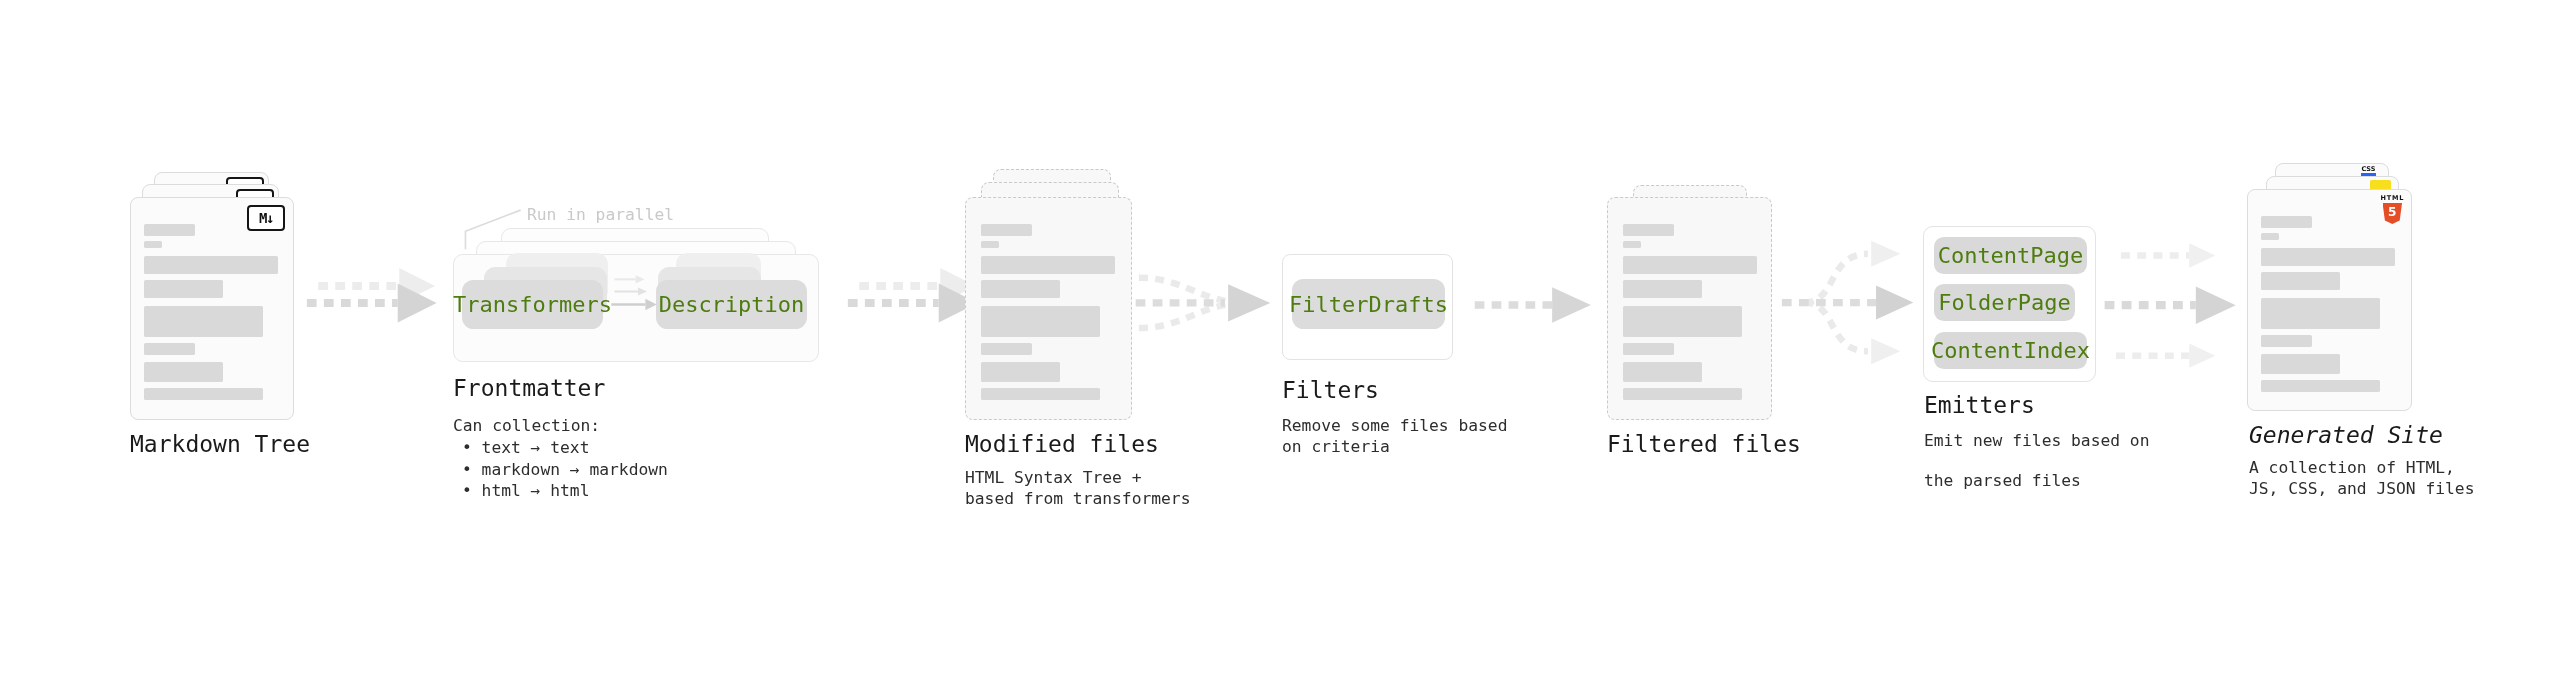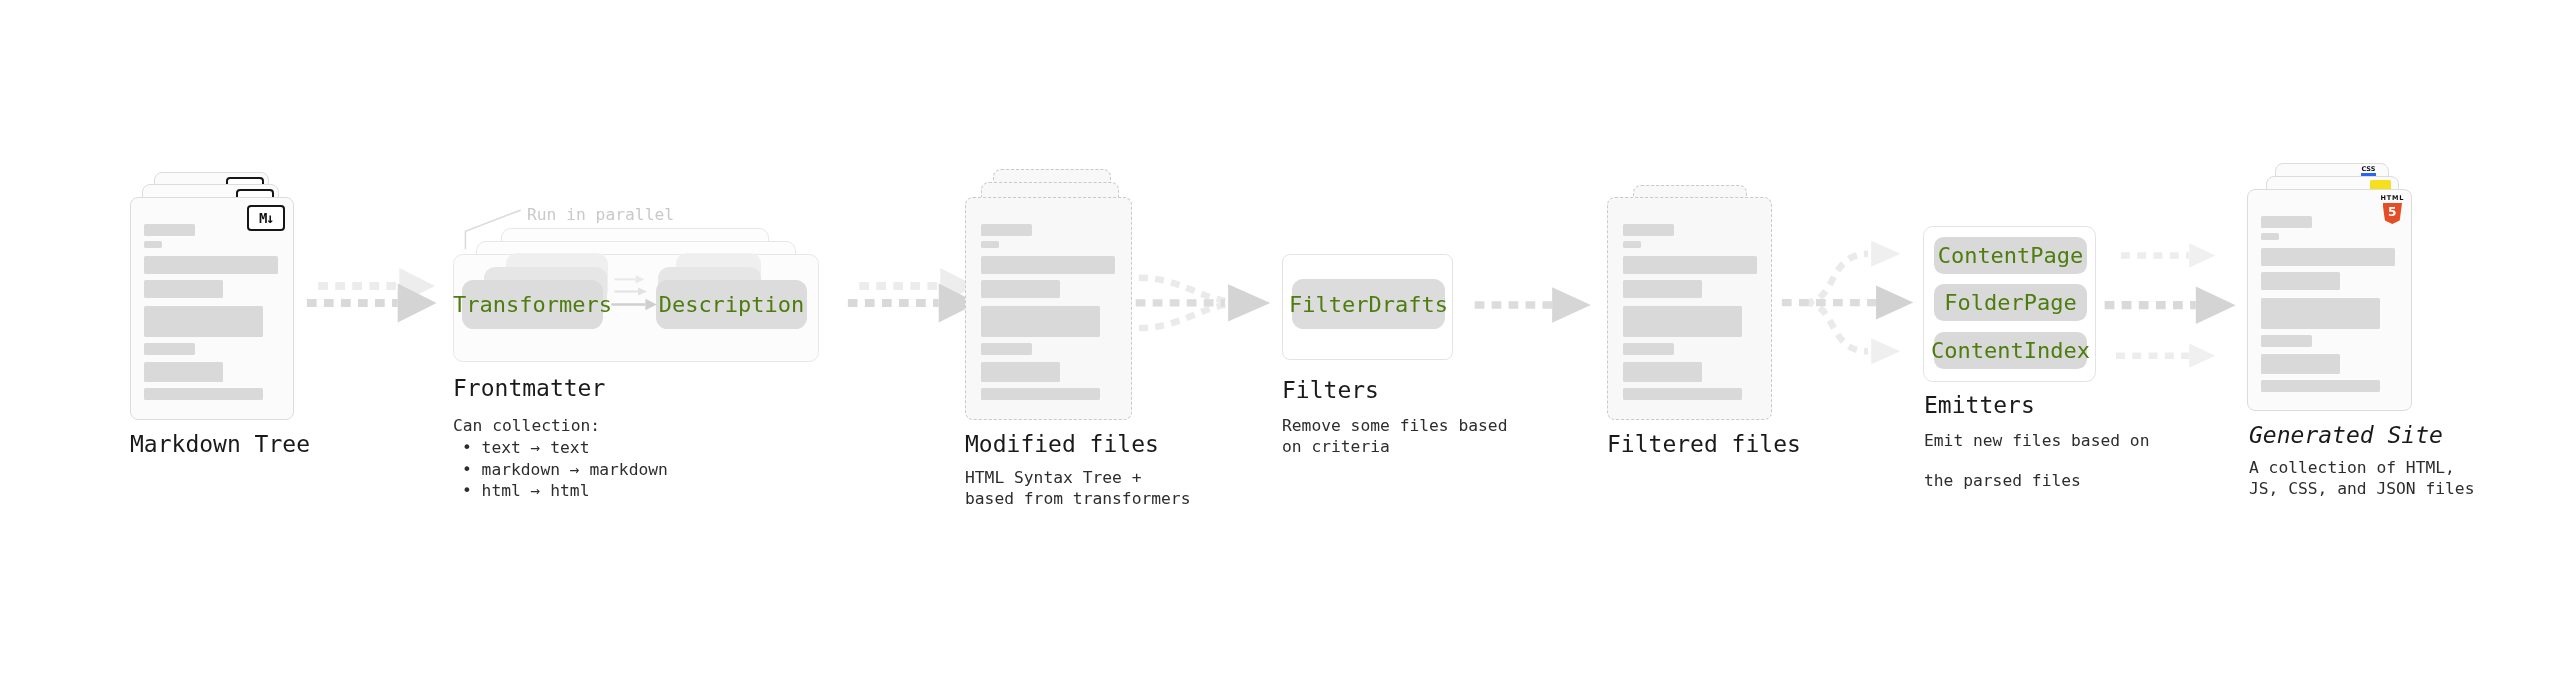--- a/index.html
+++ b/index.html
@@ -184,21 +184,21 @@
     <path d="M30,82 C70,82 58,142 108,142" fill="none" stroke="#eaeaea" stroke-width="8" stroke-dasharray="11 9"></path>
     <line x1="2" y1="82" x2="118" y2="82" stroke="#dcdcdc" stroke-width="9" stroke-dasharray="12 9"></line>
     <polygon points="112,6 148,22 112,38" fill="#efefef"></polygon>
     <polygon points="118,61 164,82 118,103" fill="#d2d2d2"></polygon>
     <polygon points="112,126 148,142 112,158" fill="#efefef"></polygon>
   </svg>
 
   <div>
     <div class="panel" style="left:1923px;top:226px;width:173px;height:156px;"></div>
     <div class="pill" style="left:1934px;top:237px;width:153px;height:37px;border-radius:9.8px;background:#d9d9d9;">ContentPage</div>
-    <div class="pill" style="left:1934px;top:284px;width:153px;height:37px;border-radius:9.8px;background:#d9d9d9;">FolderPage</div>
+    <div class="pill" style="left:1934px;top:284px;width:141px;height:37px;border-radius:9.8px;background:#d9d9d9;">FolderPage</div>
     <div class="pill" style="left:1934px;top:332px;width:153px;height:37px;border-radius:9.8px;background:#d9d9d9;">ContentIndex</div>
     <div class="heading" style="left:1924px;top:393px;">Emitters</div>
     <div class="sub" style="left:1924px;top:430px;">Emit new files based on</div>
     <div class="sub" style="left:1924px;top:458px;margin-top:12px;">the parsed files</div>
   </div>
 
   <svg style="left:2103px;top:240px;" width="140" height="132" viewBox="0 0 172 162">
     <line x1="22" y1="19" x2="106" y2="19" stroke="#ededed" stroke-width="8" stroke-dasharray="11 9"></line>
     <polygon points="106,4 138,19 106,34" fill="#f0f0f0"></polygon>
     <line x1="2" y1="80" x2="114" y2="80" stroke="#d9d9d9" stroke-width="10" stroke-dasharray="12 9"></line>

